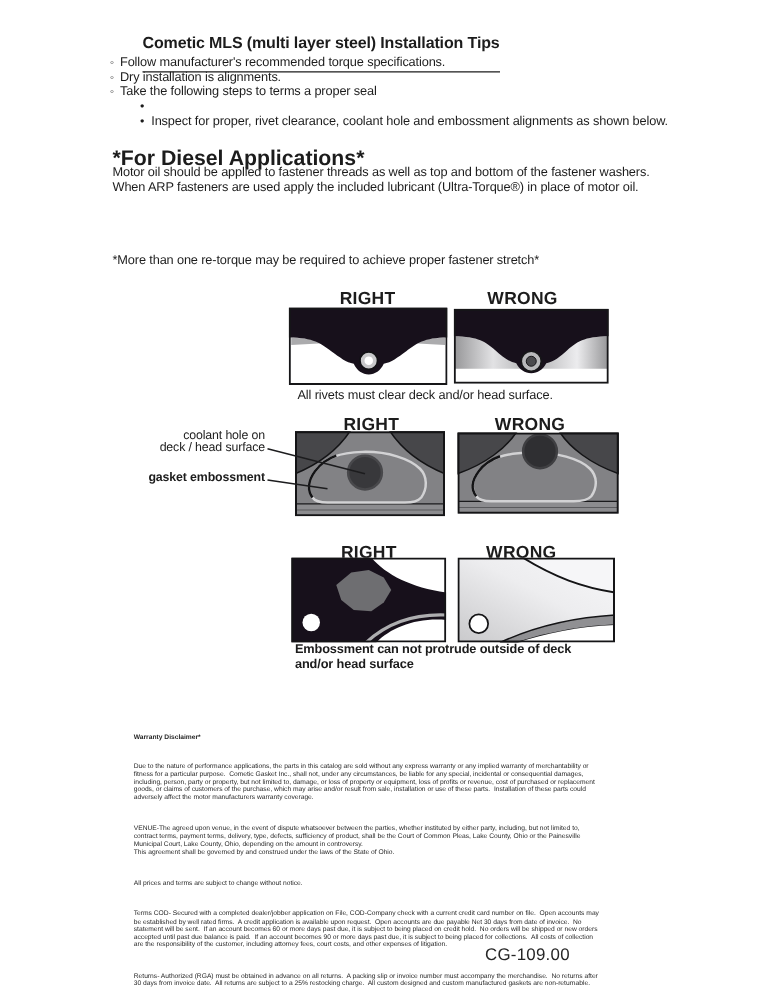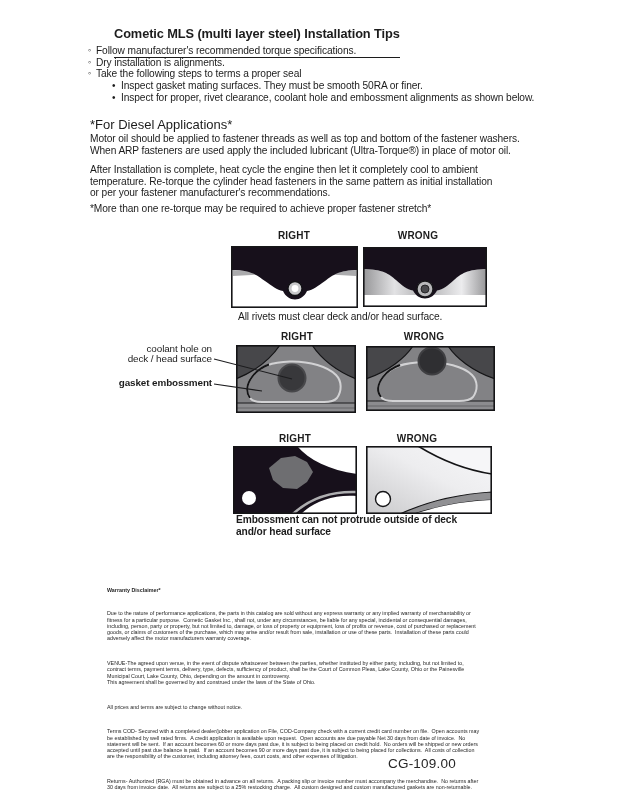--- a/index.html
+++ b/index.html
@@ -15,26 +15,26 @@
   .abs{position:absolute;}
   .title{
     left:114px; top:26px; font-size:12.8px; font-weight:bold; letter-spacing:-0.1px;
     border-bottom:1.6px solid var(--ink); padding-bottom:16px; display:inline-block; margin:0;
   }
   .bullets{left:88px; top:45px; width:490px; font-size:10.2px; line-height:11.7px; letter-spacing:-0.1px;}
   .bullet-row{display:flex;}
   .bullet-row .mark{width:8px; flex:0 0 8px; font-size:9px;}
   .bullet-row.sub{margin-left:24px;}
   .bullet-row.sub .mark{width:9px; flex:0 0 9px; font-size:10px;}
-  .diesel-heading{left:90px; top:117px; font-size:13px; font-weight:normal; margin:0;}
+  .diesel-heading{left:90px; top:117px; font-size:17px; font-weight:bold; margin:0;}
   .para{font-size:10.2px; line-height:11.6px; letter-spacing:-0.1px; white-space:pre-line; width:490px; margin:0;}
   .p1{left:90px; top:133px;}
   .p2{left:90px; top:164px;}
   .p3{left:90px; top:203px;}
-  .rw-label{font-size:10px; font-weight:bold; width:80px; text-align:center; letter-spacing:0.2px;}
+  .rw-label{font-size:14px; font-weight:bold; width:80px; text-align:center; letter-spacing:0.2px;}
   .figbox{line-height:0;}
   .figbox svg{display:block;}
   .caption{font-size:10.2px; letter-spacing:-0.1px; white-space:pre-line; line-height:11.5px;}
   .annotation{font-size:9.9px; line-height:9.6px; letter-spacing:-0.1px; white-space:pre-line; text-align:right; width:102px;}
   .overlay{left:0; top:0; pointer-events:none;}
   .legal{left:107px; top:574px; width:460px; font-size:5.35px; line-height:6.25px; white-space:pre; color:#262626;}
   .legal .lh{font-weight:bold; margin:0 0 5px 0;}
   .legal p{margin:0 0 6px 0;}
   .page-code{left:388px; top:756px; font-size:13.5px; letter-spacing:0.2px; color:#262626;}
 </style>
@@ -53,34 +53,30 @@
     <div class="bullet-row">
       <span class="mark">◦</span>
       <span>Dry installation is alignments.</span>
     </div>
     <div class="bullet-row">
       <span class="mark">◦</span>
       <span>Take the following steps to terms a proper seal</span>
     </div>
     <div class="bullet-row sub">
       <span class="mark">•</span>
-      <span>Inspect gasket mating surfaces.  They must be smooth 50RA or finer.</span>
     </div>
     <div class="bullet-row sub">
       <span class="mark">•</span>
       <span>Inspect for proper, rivet clearance, coolant hole and embossment alignments as shown below.</span>
     </div>
   </div>
 
   <h2 class="abs diesel-heading">*For Diesel Applications*</h2>
   <p class="abs para p1">Motor oil should be applied to fastener threads as well as top and bottom of the fastener washers.
 When ARP fasteners are used apply the included lubricant (Ultra-Torque®) in place of motor oil.</p>
-  <p class="abs para p2">After Installation is complete, heat cycle the engine then let it completely cool to ambient
-temperature. Re-torque the cylinder head fasteners in the same pattern as initial installation
-or per your fastener manufacturer's recommendations.</p>
   <p class="abs para p3">*More than one re-torque may be required to achieve proper fastener stretch*</p>
 
   <span class="abs rw-label" style="left:254px; top:230px;">RIGHT</span>
   <span class="abs rw-label" style="left:378px; top:230px;">WRONG</span>
 
   <div class="abs figbox" style="left:231px; top:246px;">
     <svg width="127" height="62" viewBox="0 0 127 62">
       <rect x="0" y="0" width="127" height="62" fill="#ffffff"></rect>
       <path d="M2,24 L46,27.5 L2,30 Z" fill="var(--deck-gray)"></path>
       <path d="M125,24 L81,27.5 L125,30 Z" fill="var(--deck-gray)"></path>

